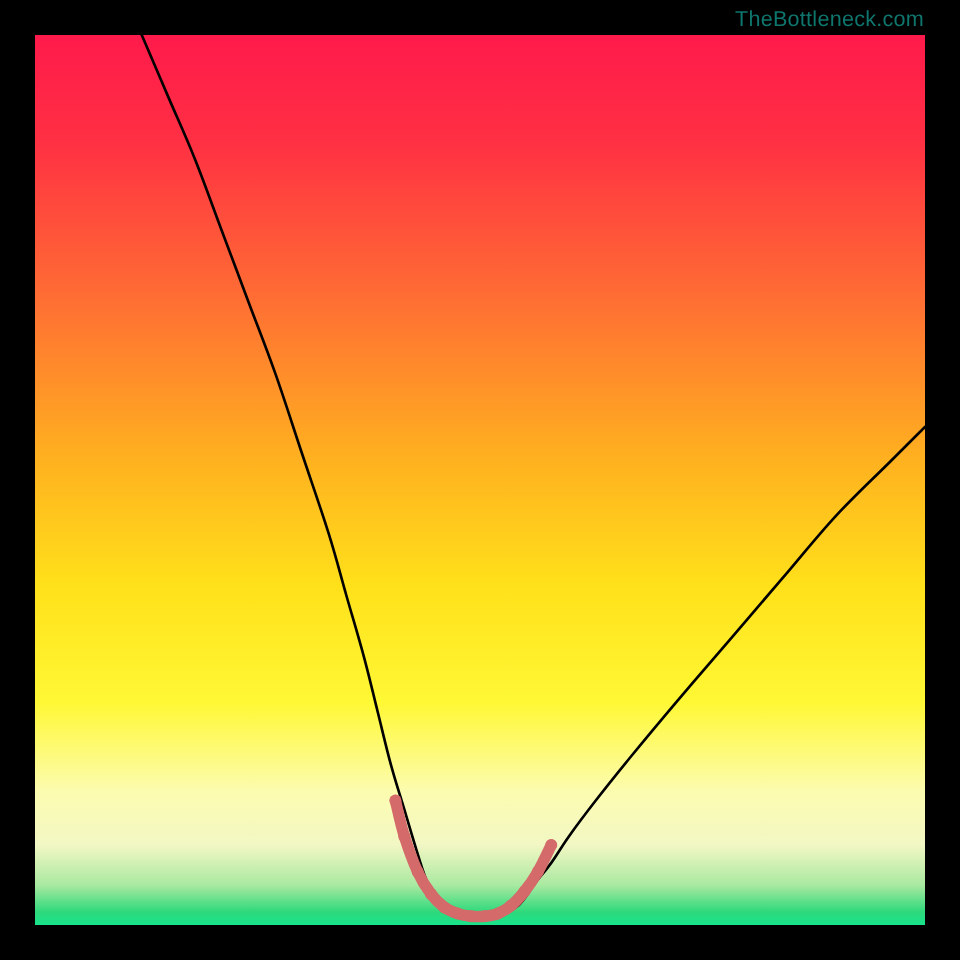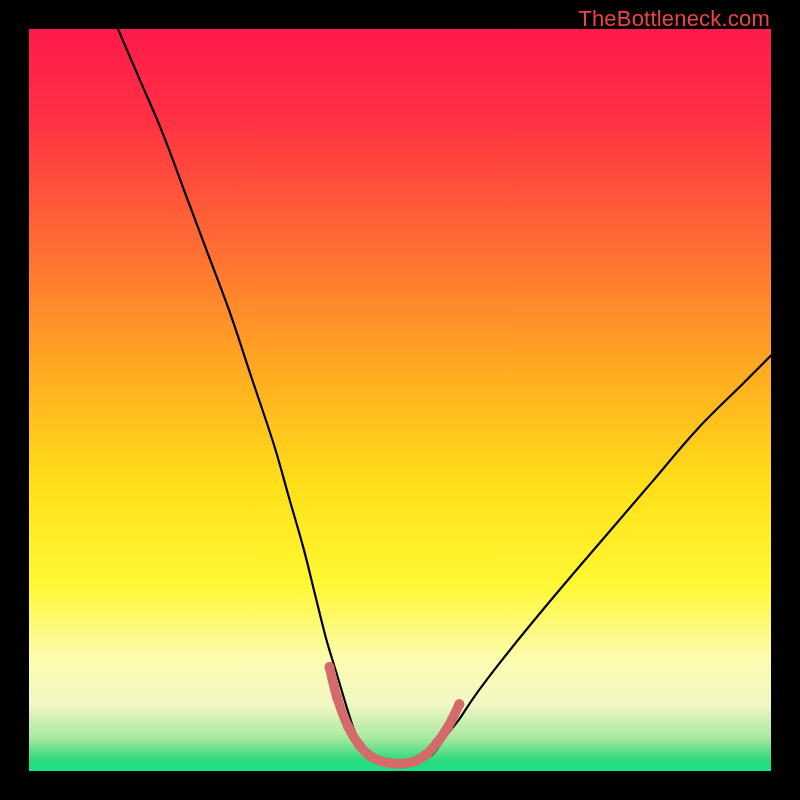--- a/index.html
+++ b/index.html
@@ -22,23 +22,23 @@
     left: 29px;
     top: 29px;
     width: 742px;
     height: 742px;
     overflow: hidden;
   }
   .watermark {
     position: absolute;
     top: 6px;
     right: 30px;
-    font-size: 22px;
+    font-size: 18px;
     font-weight: 500;
-    color: #ef4444;
+    color: #0f766e;
     letter-spacing: 0.2px;
   }
   svg {
     position: absolute;
     inset: 0;
   }
 </style>
 </head>
 <body>
 

